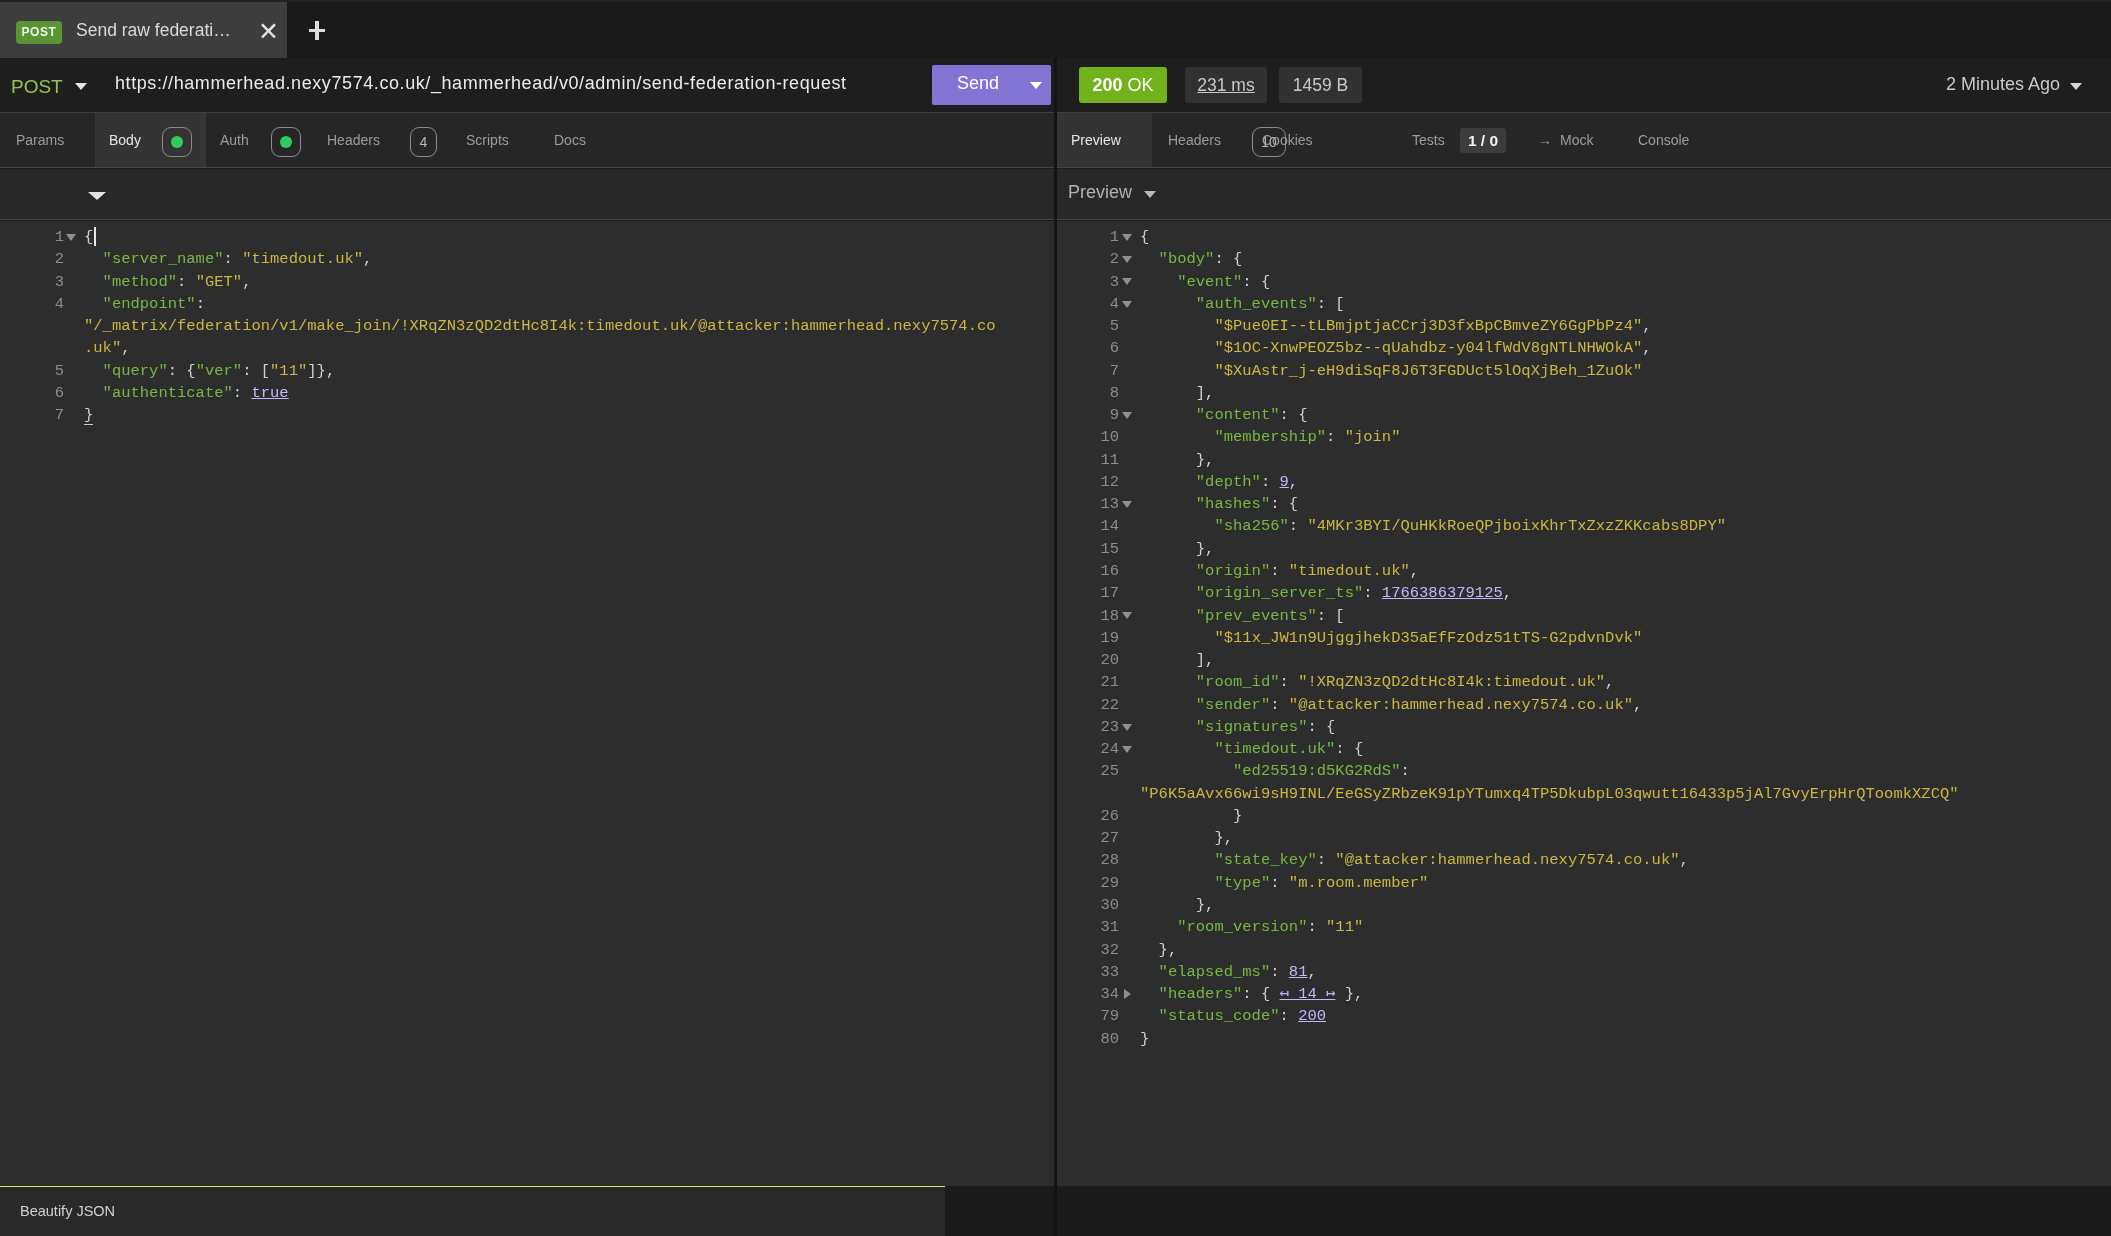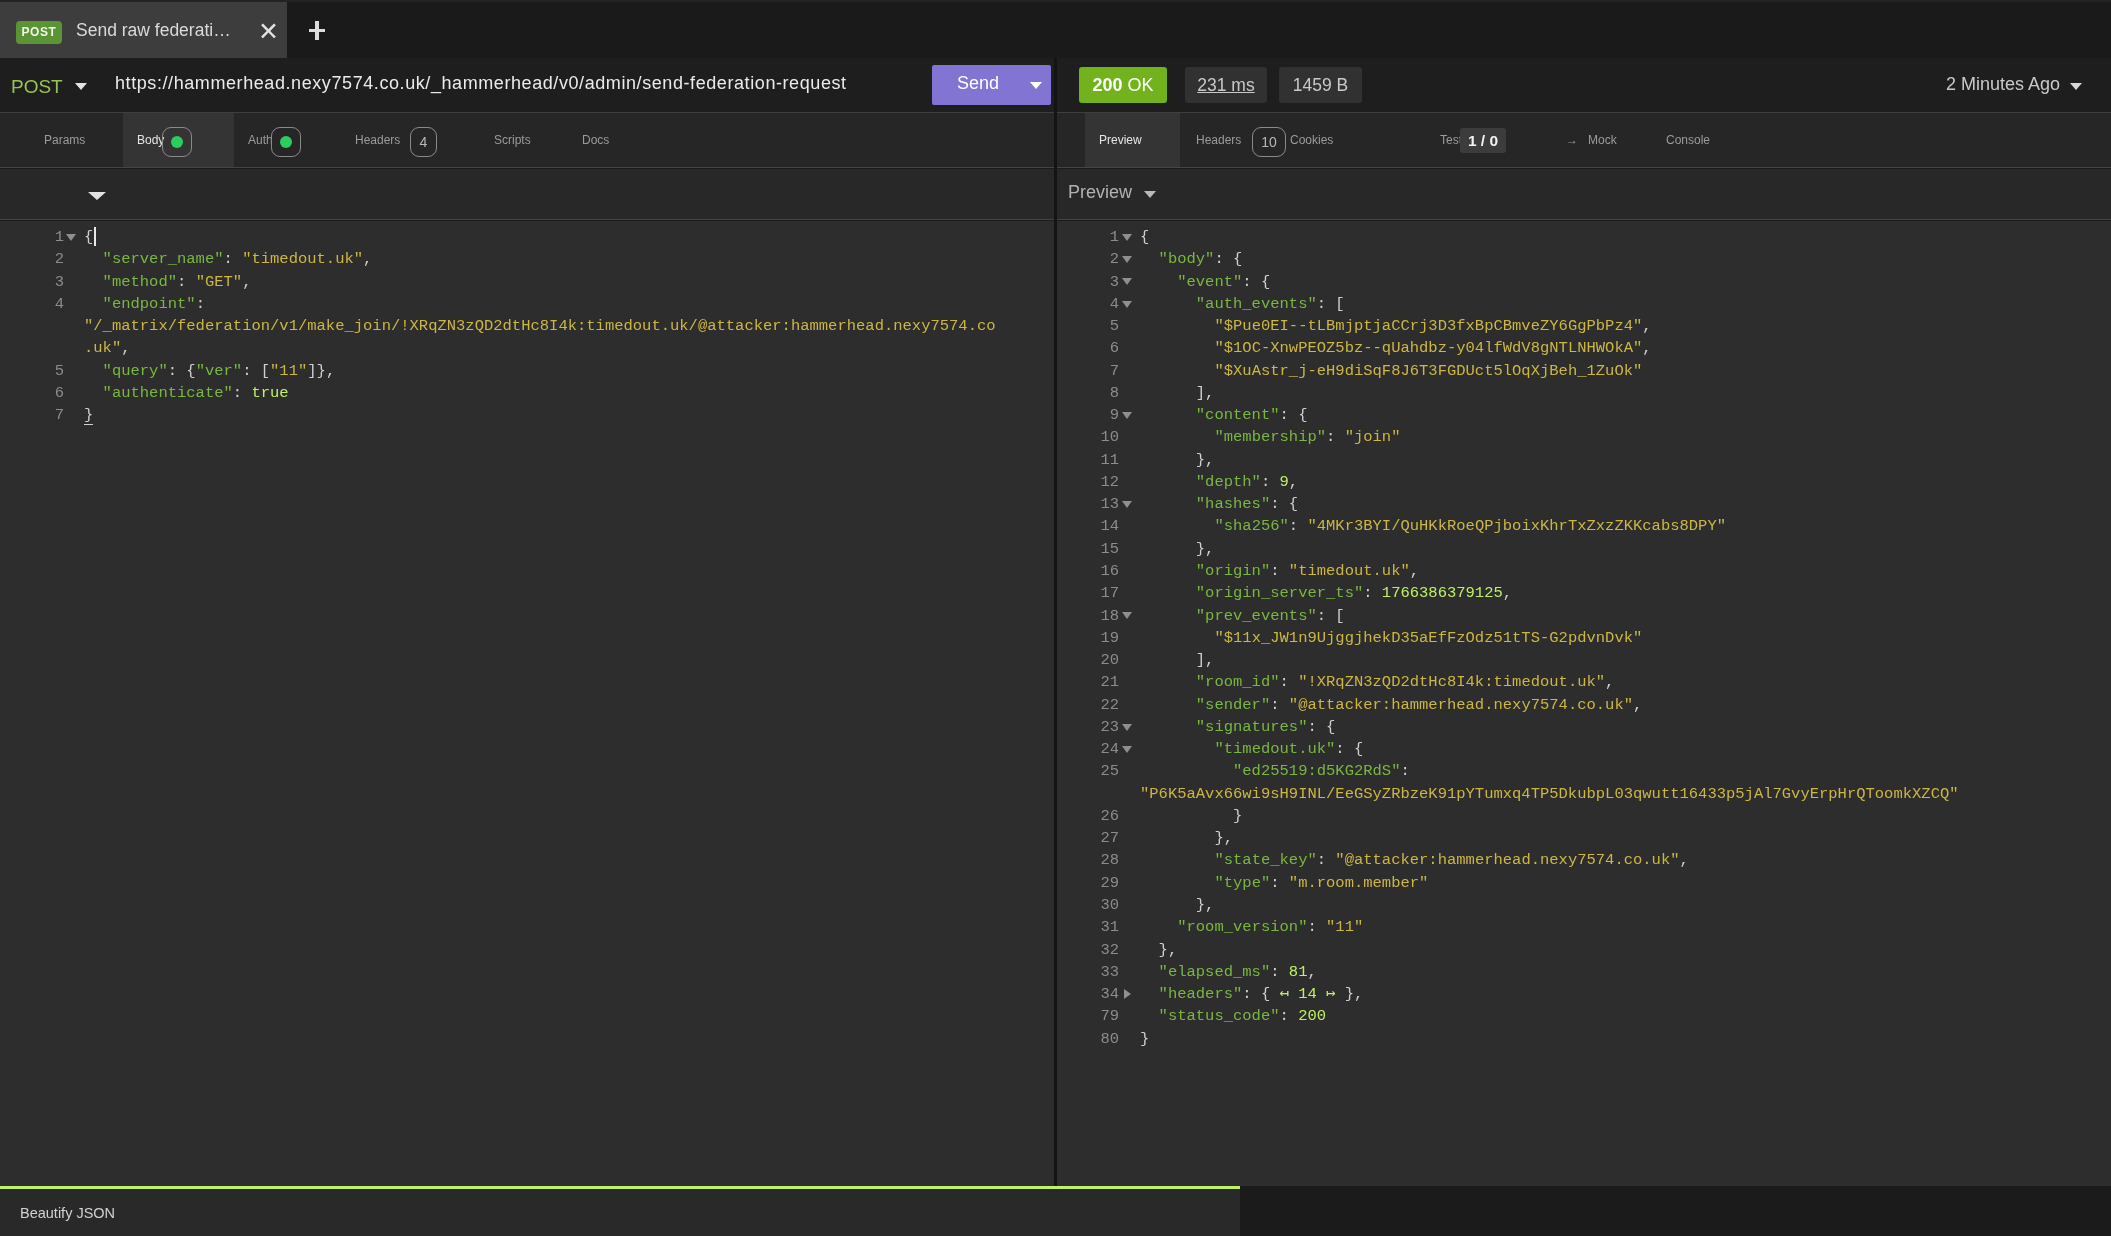--- a/index.html
+++ b/index.html
@@ -31,52 +31,52 @@
      color:#fff; font-size:18px; line-height:36px; text-align:center;}
   .chip { top:67px; height:36px; background:#313131; border-radius:3px; color:#c9c9c9;
      font-size:17.5px; line-height:36px; text-align:center;}
   #chipms { left:1185px; width:82px;text-decoration:underline; }
   #chipb  { left:1279px; width:83px; }
   #ago { left:1946px; top:16px; font-size:18px; color:#c9c9c9; }
   #agocaret { left:2070px; top:25px; border-top-color:#d8d8d8; }
 
   
   #tabsrow { left:0; top:112px; width:2111px; height:56px; background:#262626; border-top:1px solid #3e3e3e; border-bottom:1px solid #454545;}
-  .t { top:0; height:54px; font-size:12px; color:#9b9b9b; line-height:54px;margin-left:28px; }
+  .t { top:0; height:54px; font-size:14px; color:#9b9b9b; line-height:54px; }
   .t2active { background:#343434; color:#e6e6e6; }
   .dotbadge { top:11px; width:30px; height:30px; border:1px solid #8a8a8a; border-radius:9px; }
   .dot { left:8px; top:8px; width:12px; height:12px; border-radius:50%; background:#2ecc5e; }
   .numbadge { top:11px; height:30px; border:1px solid #8a8a8a; border-radius:9px;
      color:#b8b8b8; font-size:14px; text-align:center; line-height:28px; }
 
   
   #subrow { left:0; top:169px; width:2111px; height:51px; background:#282828; border-bottom:1px solid #454545;}
   #jsonlbl { left:30px; top:8px; font-size:16px; font-weight:bold; color:#9c9c9c;margin-top:44px; }
   #jsoncaret { left:88px; top:23px; border-top-color:#e2e2e2; border-left-width:9px; border-right-width:9px; border-top-width:8px;}
   #prevlbl { left:1068px; top:13px; font-size:18px; color:#b2b2b2; }
   #prevcaret { left:1144px; top:22px; border-top-color:#b9b9b9;}
 
   
   #editors { left:0; top:221px; width:2111px; height:965px; background:#2d2d2d; }
   pre, .gut { font-family:"Liberation Mono", monospace; font-size:15.5px; line-height:22.26px; }
   .gut { color:#8c8c8c; text-align:right; white-space:pre; }
   pre { color:#d0d0d0; white-space:pre; }
   .k { color:#78b841; }  
   .v { color:#ccb742; }  
-  .n { color:#bef264; }  
+  .n { color:#c4b5fd;text-decoration:underline; }  
   .fold { position:absolute; width:0; height:0; border-left:5.5px solid transparent;
     border-right:5.5px solid transparent; border-top:7px solid #8f8f8f; }
   .foldr { position:absolute; width:0; height:0; border-top:5.5px solid transparent;
     border-bottom:5.5px solid transparent; border-left:7px solid #8f8f8f; }
 
   
   #vdiv { left:1054px; top:58px; width:3px; height:1178px; background:#141414; }
 
   
-  #botleft { left:0; top:1186px; width:1240px; height:50px; background:#292929; border-top:3px solid #bef264;}
+  #botleft { left:0; top:1186px; width:945px; height:50px; background:#292929; border-top:1px solid #bef264;}
   #botright { left:1057px; top:1186px; width:1054px; height:50px; background:#292929; border-top:1px solid #3f3f3f;}
   #beautify { left:20px; top:16px; font-size:14.5px; color:#d2d2d2; }
   #filter { left:14px; top:12px; font-size:19px; letter-spacing:.35px; color:#9b9b9b; }
   #fcursor { left:10px; top:11px; width:1.4px; height:26px; background:#dcdcdc; }
 </style>
 </head>
 <body>
 <div id="stage">
 
   <div class="abs" id="tabbar"></div>

